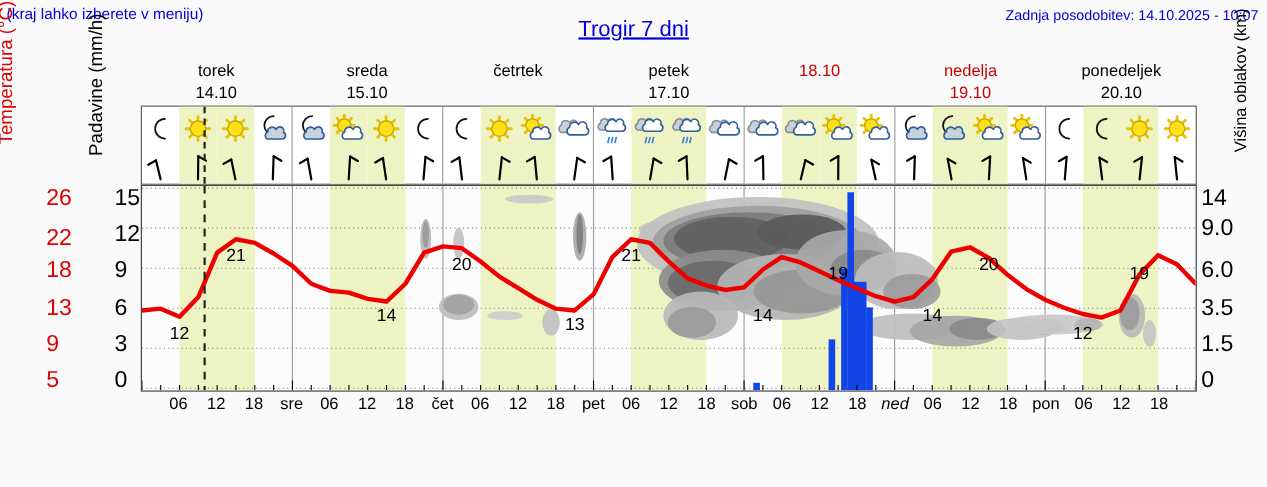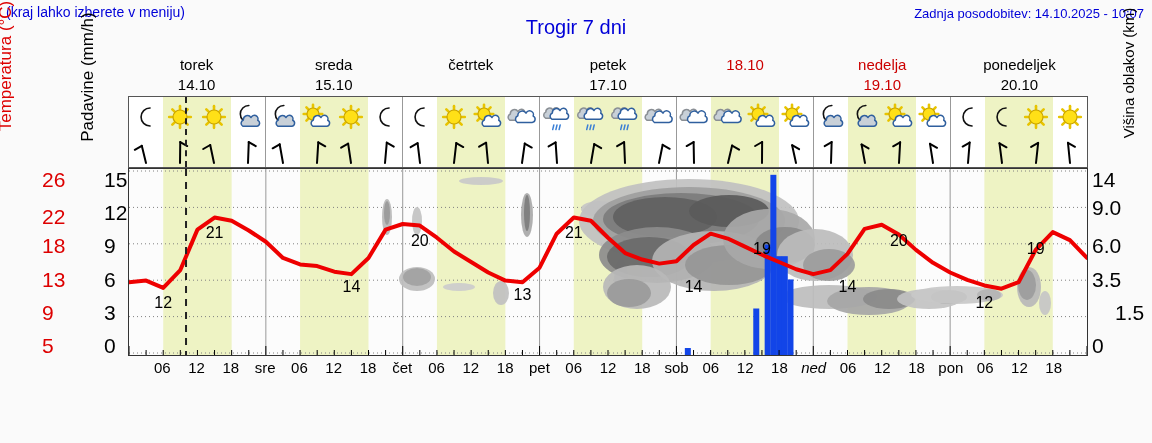--- a/index.html
+++ b/index.html
@@ -6,21 +6,21 @@
   html,body{margin:0;padding:0;}
   body{
     width:1152px;height:443px;overflow:hidden;background:#fafafa;
     font-family:"Liberation Sans", sans-serif;
     position:relative;
   }
   .abs{position:absolute;}
 
   
   #subtitle-note{left:6px;top:4px;font-size:14px;color:#0000d8;white-space:nowrap;}
-  #page-title{left:0;top:16px;width:1152px;text-align:center;font-size:20px;color:#0000d8;}
+  #page-title{left:0;top:16px;width:1152px;text-align:center;font-size:20px;color:#0000d8;text-decoration:underline;}
   #update-stamp{right:8px;top:6px;font-size:13px;color:#0000d8;white-space:nowrap;}
 
   
   #dayband{left:128px;top:52px;width:960px;height:44px;display:flex;}
   .daycol{flex:1 1 0;text-align:center;font-size:15px;color:#000;line-height:1.35;
           padding-top:3px;box-sizing:border-box;}
   .daycol.weekend{color:#cc0000;}
 
   
   #iconband{left:128px;top:96px;width:960px;height:72px;
@@ -786,21 +786,21 @@
     <div style="top: 74.4px;">9</div>
     <div style="top: 107.6px;">6</div>
     <div style="top: 140.8px;">3</div>
     <div style="top: 174px;">0</div>
   </div>
 <div class="ticklist" id="cloud-ticks">
     <div style="top: 8px;">14</div>
     <div style="top: 36px;">9.0</div>
     <div style="top: 74.4px;">6.0</div>
     <div style="top: 107.6px;">3.5</div>
-    <div style="top: 140.8px; margin-left: 23px;">1.5</div>
+    <div style="top: 140.8px;">1.5</div>
     <div style="top: 174px;">0</div>
   </div>
 
 <div class="abs" id="plot">
     <svg width="958" height="186" viewBox="0 0 958 186">
       <rect x="34.214285714285715" y="0" width="68.42857142857143" height="186" fill="#eef3c4"></rect>
       <rect x="171.07142857142858" y="0" width="68.42857142857143" height="186" fill="#eef3c4"></rect>
       <rect x="307.92857142857144" y="0" width="68.42857142857143" height="186" fill="#eef3c4"></rect>
       <rect x="444.7857142857143" y="0" width="68.42857142857143" height="186" fill="#eef3c4"></rect>
       <rect x="581.6428571428571" y="0" width="68.42857142857143" height="186" fill="#eef3c4"></rect>

